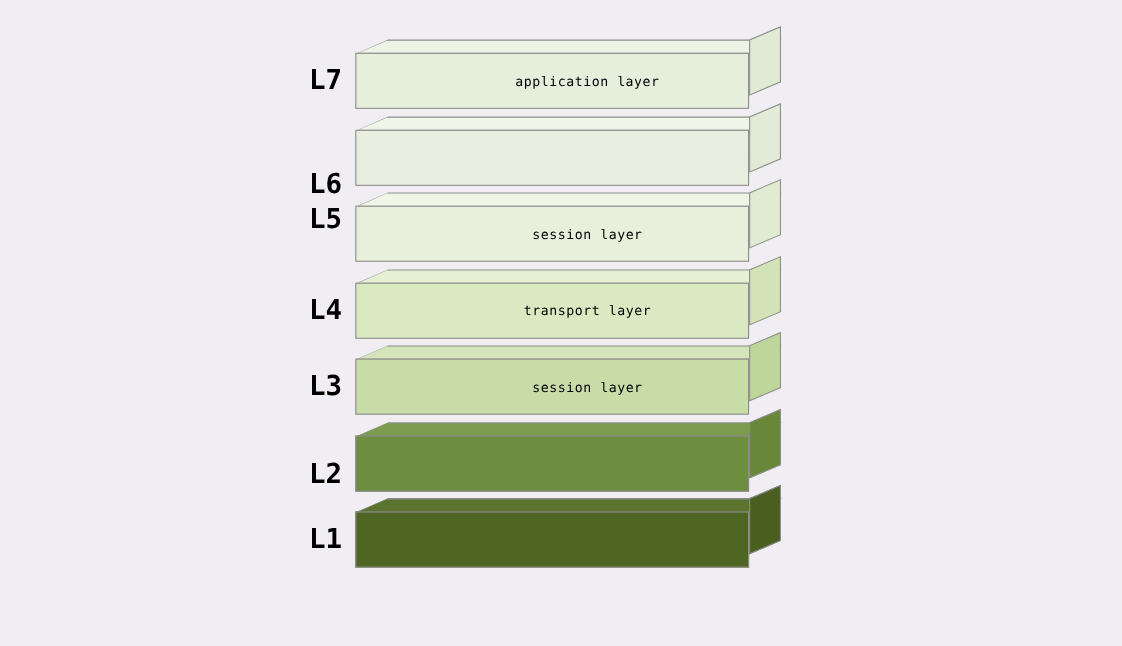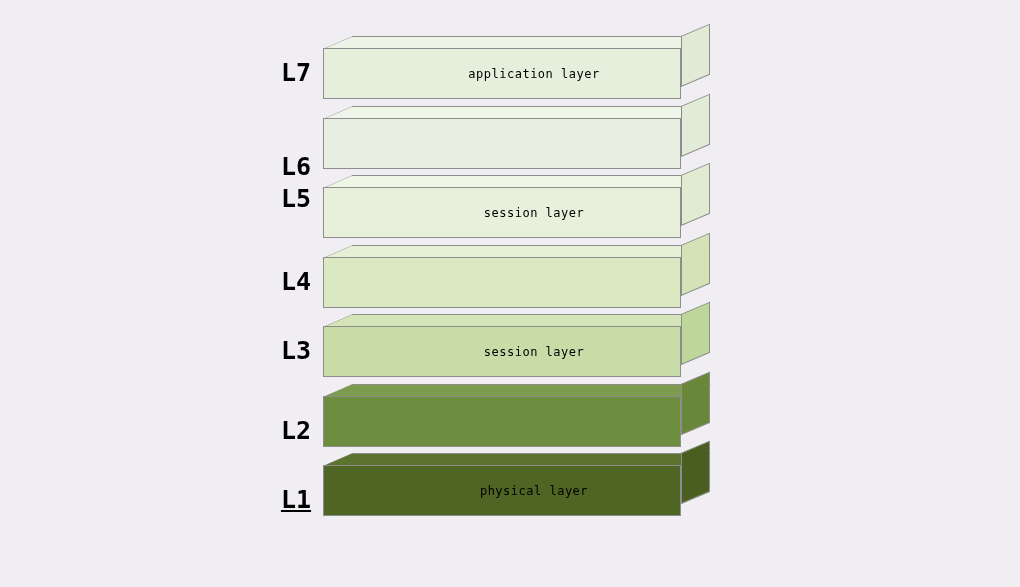--- a/index.html
+++ b/index.html
@@ -131,41 +131,41 @@
         <div class="face face-front" style="background: rgb(232, 240, 220); border-color: rgb(141, 141, 141);"></div>
         <div class="face-label">session layer</div>
       </div>
     </div>
     <div class="layer-row" style="top: 244.5px;">
       <div class="layer-label" style="top: 22px;">L4</div>
       <div class="box">
         <div class="face face-top" style="background: rgb(230, 240, 212); border-color: rgb(141, 141, 141);"></div>
         <div class="face face-side" style="background: rgb(211, 227, 183); border-color: rgb(141, 141, 141);"></div>
         <div class="face face-front" style="background: rgb(219, 233, 195); border-color: rgb(141, 141, 141);"></div>
+        <div class="face-label">transport layer</div>
       </div>
     </div>
     <div class="layer-row" style="top: 314px;">
       <div class="layer-label" style="top: 22px;">L3</div>
       <div class="box">
         <div class="face face-top" style="background: rgb(213, 229, 186); border-color: rgb(141, 141, 141);"></div>
         <div class="face face-side" style="background: rgb(191, 214, 155); border-color: rgb(141, 141, 141);"></div>
         <div class="face face-front" style="background: rgb(200, 220, 168); border-color: rgb(141, 141, 141);"></div>
         <div class="face-label">session layer</div>
       </div>
     </div>
     <div class="layer-row" style="top: 383.5px;">
       <div class="layer-label" style="top: 32px;">L2</div>
       <div class="box">
         <div class="face face-top" style="background: rgb(125, 155, 78); border-color: rgb(141, 141, 141);"></div>
         <div class="face face-side" style="background: rgb(104, 135, 57); border-color: rgb(141, 141, 141);"></div>
         <div class="face face-front" style="background: rgb(109, 141, 63); border-color: rgb(141, 141, 141);"></div>
       </div>
     </div>
     <div class="layer-row" style="top: 453px;">
-      <div class="layer-label" style="top: 32px; text-decoration: underline;">L1</div>
+      <div class="layer-label" style="top: 22px;">L1</div>
       <div class="box">
         <div class="face face-top" style="background: rgb(92, 115, 48); border-color: rgb(141, 141, 141);"></div>
         <div class="face face-side" style="background: rgb(74, 95, 31); border-color: rgb(141, 141, 141);"></div>
         <div class="face face-front" style="background: rgb(79, 101, 35); border-color: rgb(141, 141, 141);"></div>
-        <div class="face-label">physical layer</div>
       </div>
     </div>
   </div>
 
 </body></html>

